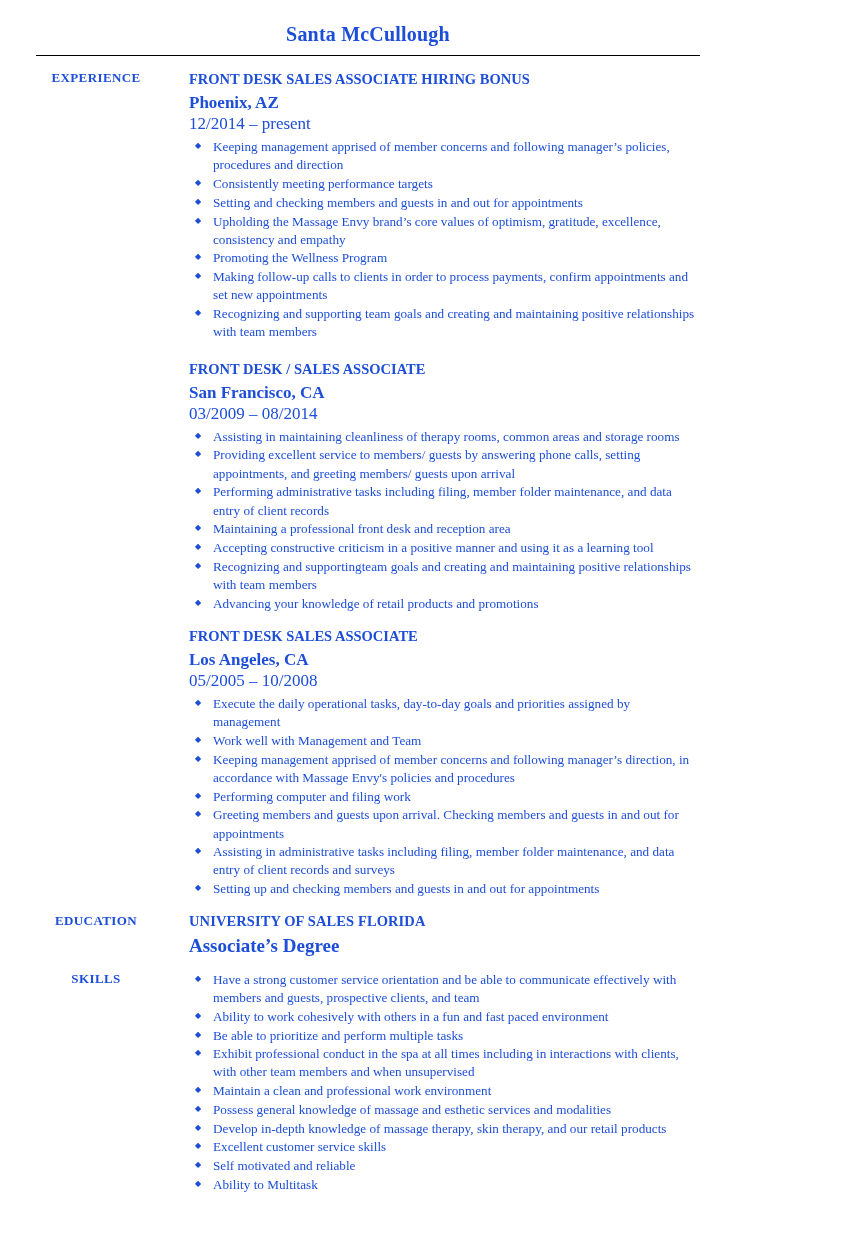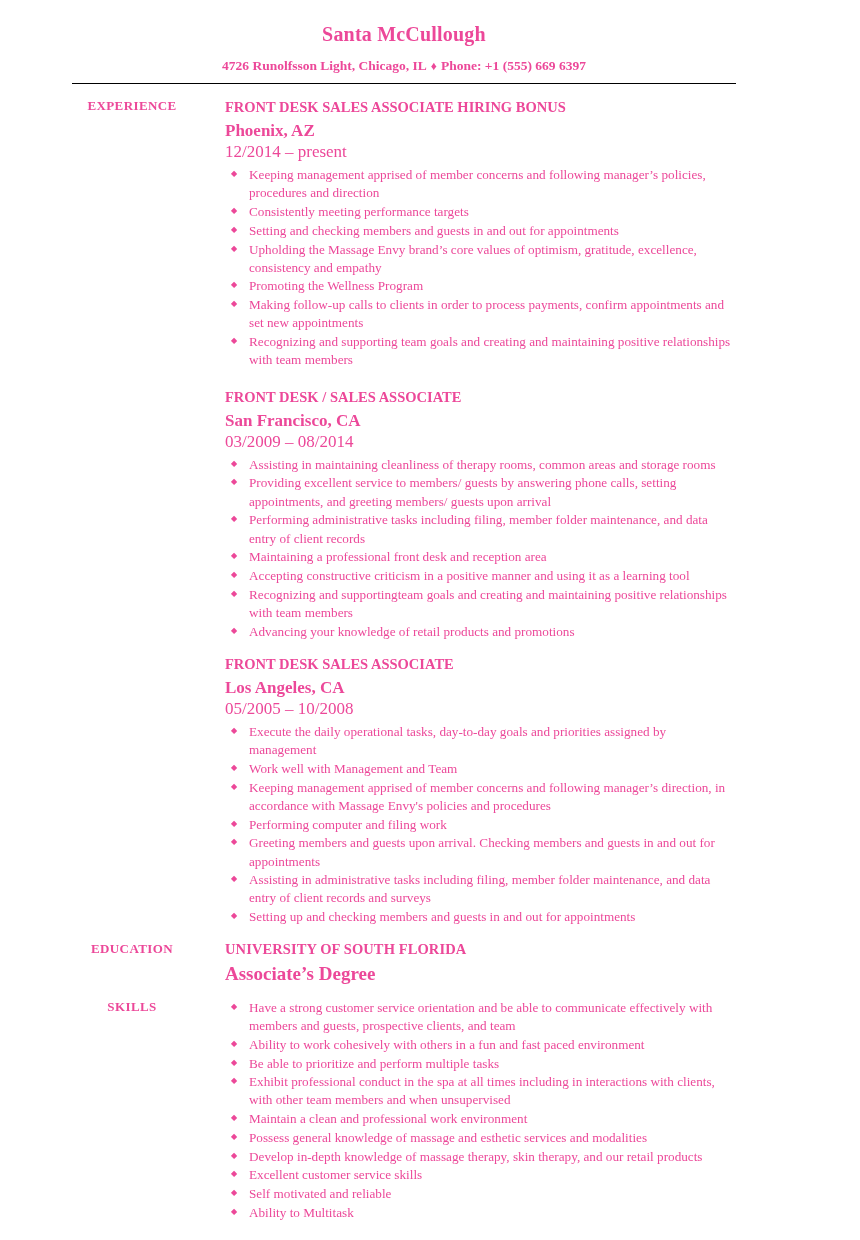--- a/index.html
+++ b/index.html
@@ -6,24 +6,23 @@
     margin: 0;
     padding: 0;
     background: #ffffff;
   }
   .page {
     position: relative;
     width: 736px;
     height: 1240px;
     background: #ffffff;
     font-family: "Liberation Serif", serif;
-    color: #ec4899;
+    color: #1d4ed8;
     box-sizing: border-box;
     overflow: hidden;
-    margin-left: 36px;
   }
   .header {
     text-align: center;
     padding-top: 22px;
   }
   .name {
     font-size: 20px;
     font-weight: bold;
     letter-spacing: 0.2px;
     line-height: 1.2;
@@ -120,23 +119,20 @@
   }
   .spacer-exp { height: 4px; }
 </style>
 </head>
 <body>
 
 <div class="page">
 
   <div class="header">
     <div class="name">Santa McCullough</div>
-    <div class="contact">
-      <span>4726 Runolfsson Light, Chicago, IL</span><span class="diamond">♦</span><span>Phone: +1 (555) 669 6397</span>
-    </div>
   </div>
   <hr class="rule">
 
   <div class="body">
 
     <div class="section">
       <div class="section-label">EXPERIENCE</div>
       <div class="section-content">
 
         <div class="job-block">
@@ -185,21 +181,21 @@
             <li>Setting up and checking members and guests in and out for appointments</li>
           </ul>
         </div>
 
       </div>
     </div>
 
     <div class="section">
       <div class="section-label">EDUCATION</div>
       <div class="section-content">
-        <div class="edu-school">UNIVERSITY OF SOUTH FLORIDA</div>
+        <div class="edu-school">UNIVERSITY OF SALES FLORIDA</div>
         <div class="edu-degree">Associate’s Degree</div>
       </div>
     </div>
 
     <div class="section">
       <div class="section-label">SKILLS</div>
       <div class="section-content skills-content">
         <ul class="bullets">
           <li>Have a strong customer service orientation and be able to communicate effectively with members and guests, prospective clients, and team</li>
           <li>Ability to work cohesively with others in a fun and fast paced environment</li>

